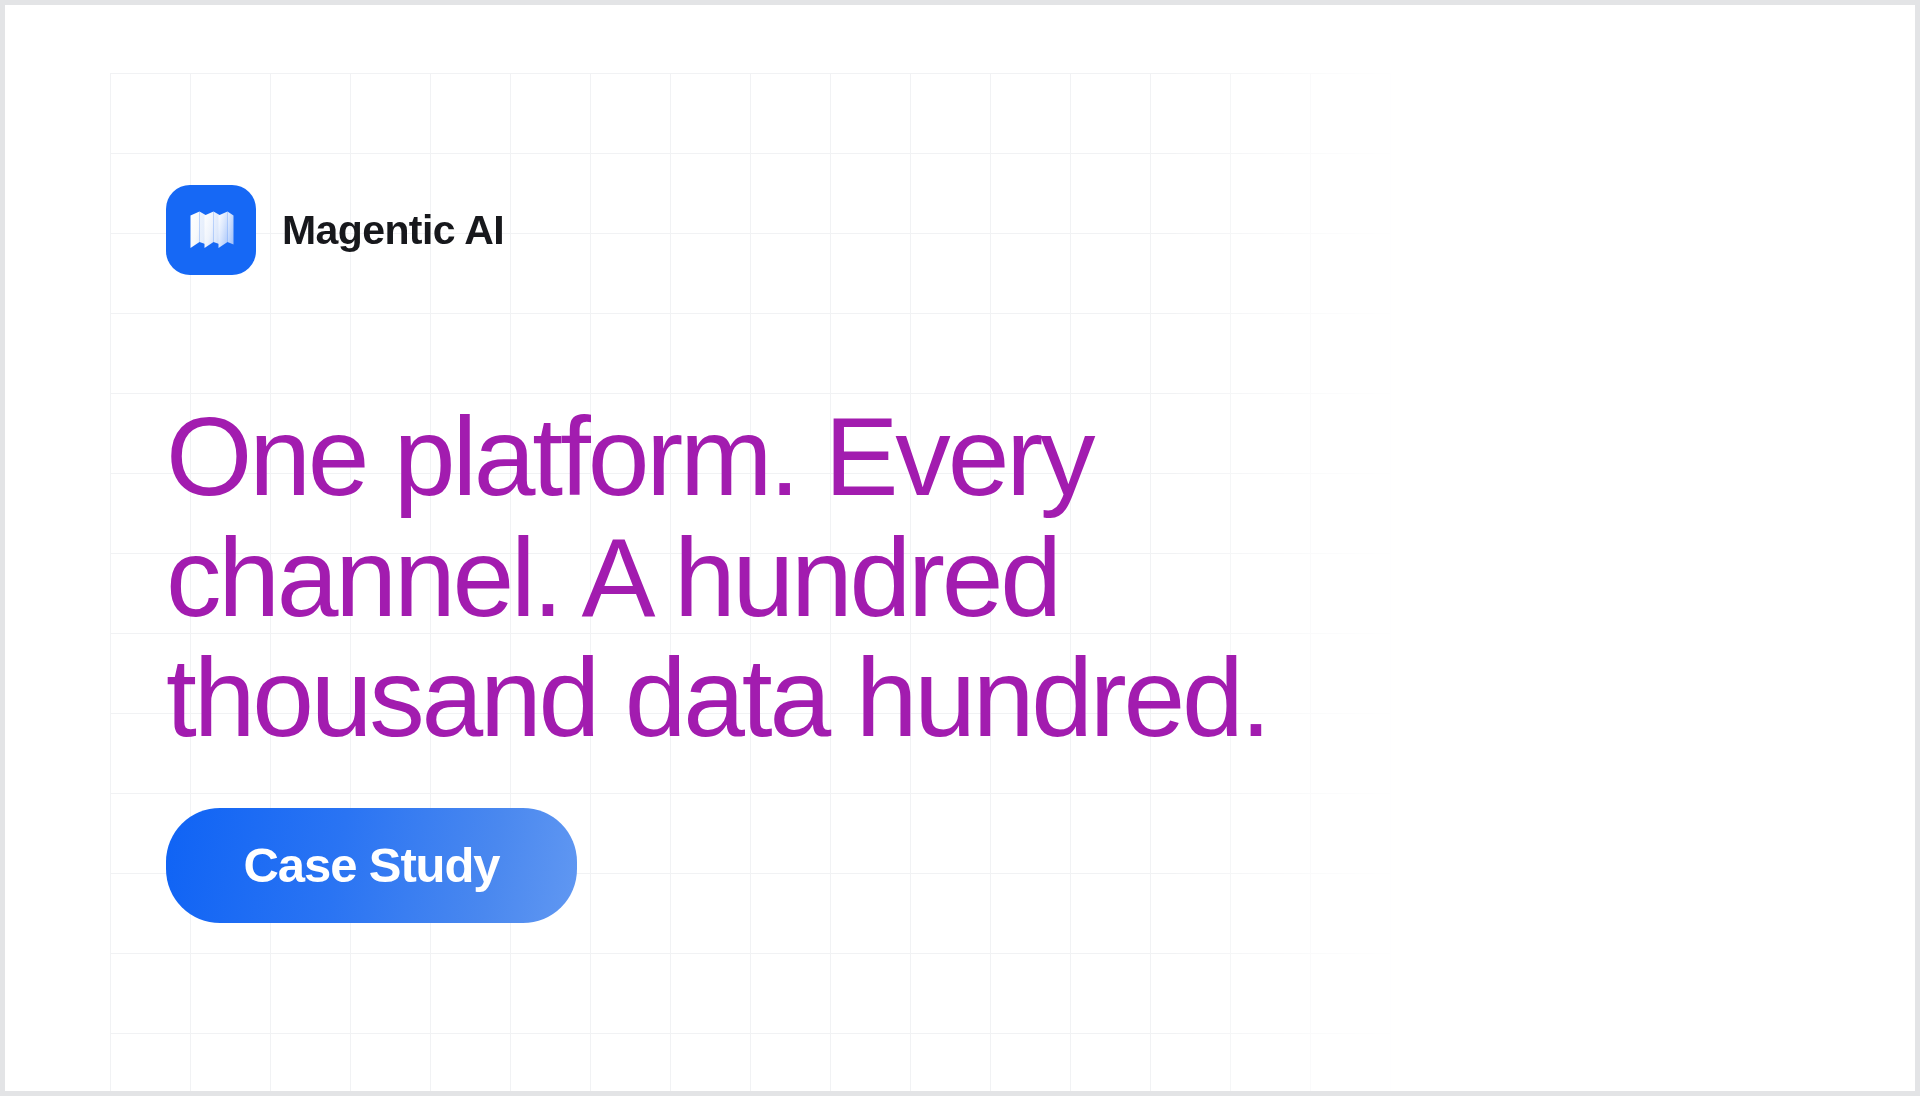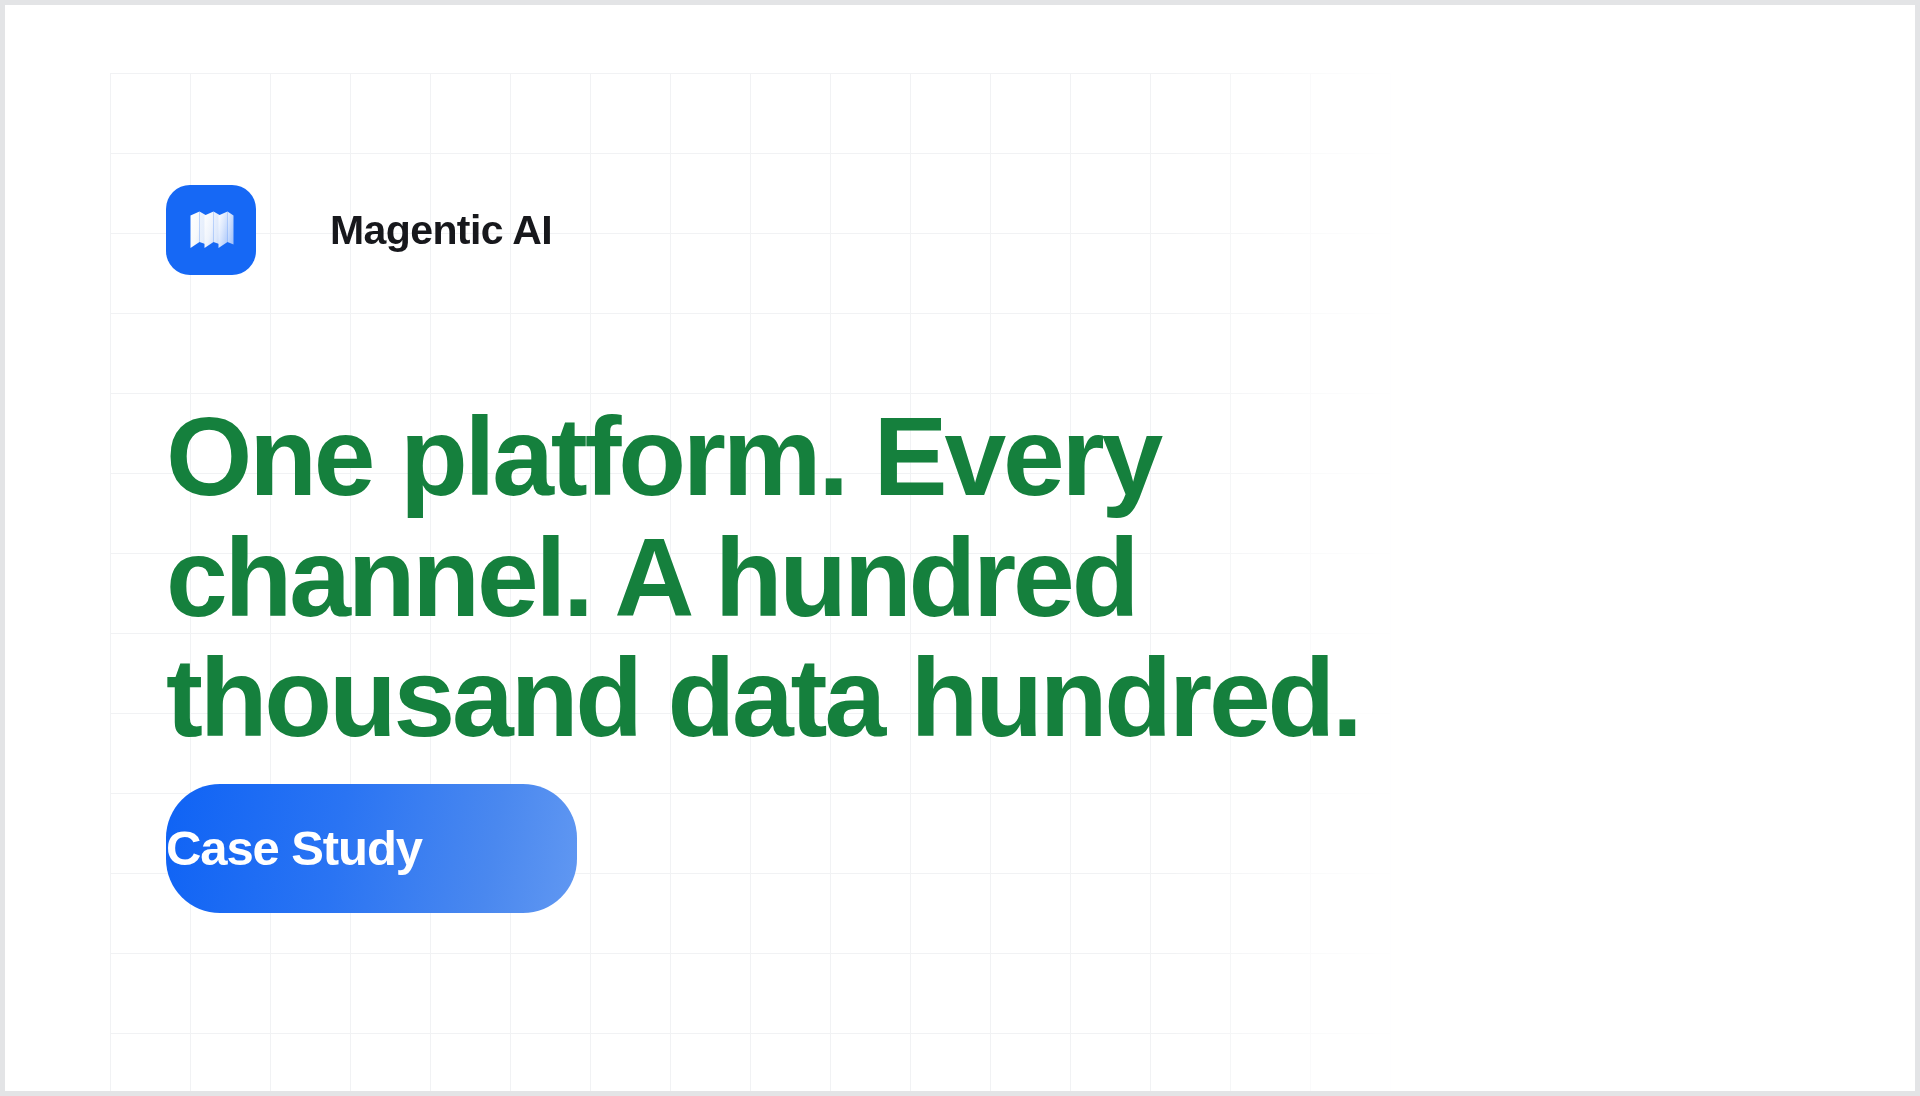--- a/index.html
+++ b/index.html
@@ -66,49 +66,48 @@
   }
 
   .logo-tile svg { display: block; }
 
   .brand-name {
     font-size: 41px;
     font-weight: 700;
     letter-spacing: -0.6px;
     color: #17181c;
     white-space: nowrap;
-    margin-left: 48px;
   }
 
   
   .headline {
     position: absolute;
     top: 318px;
     left: 0;
     width: 1180px;
     font-size: 111px;
     line-height: 1.085;
-    font-weight: 700;
+    font-weight: 400;
     letter-spacing: -3.2px;
-    color: #15803d;
+    color: #a21caf;
   }
   .headline .line { display: block; white-space: nowrap; }
 
   
   .badge {
     position: absolute;
-    top: 779px;
+    top: 803px;
     left: 0;
     width: 411px;
-    height: 129px;
+    height: 115px;
     border-radius: 54px;
     background: linear-gradient(100deg, #0f63f5 0%, #2a74f3 42%, #4a88ef 78%, #6198f2 100%);
     display: flex;
     align-items: center;
-    justify-content: flex-start;
+    justify-content: center;
     border: none;
     padding: 0;
     cursor: pointer;
   }
 
   .badge-label {
     font-size: 49px;
     font-weight: 700;
     letter-spacing: -1.1px;
     color: #ffffff;

